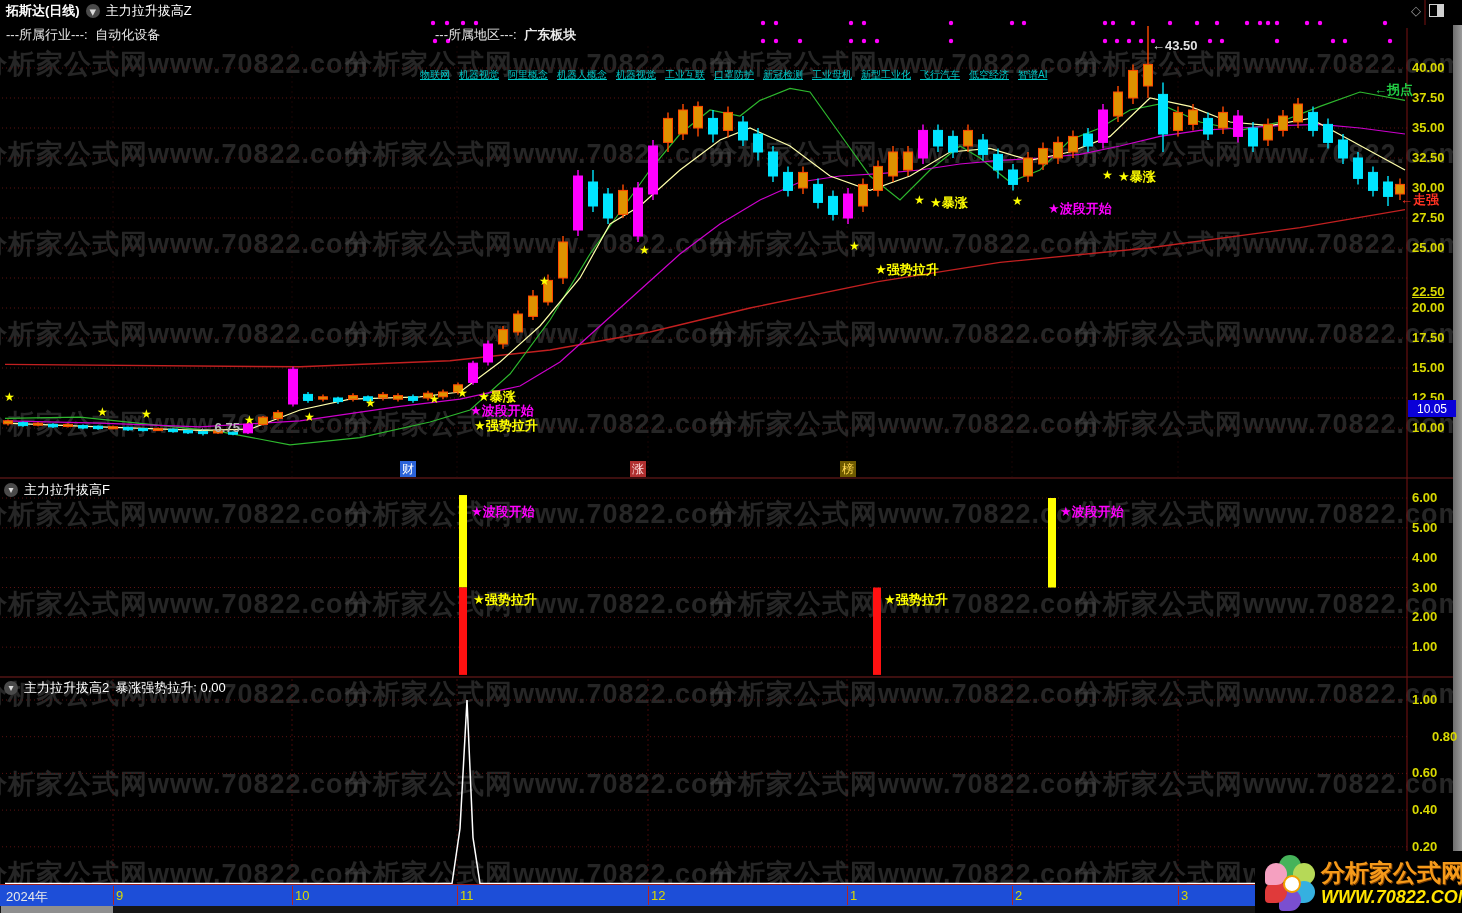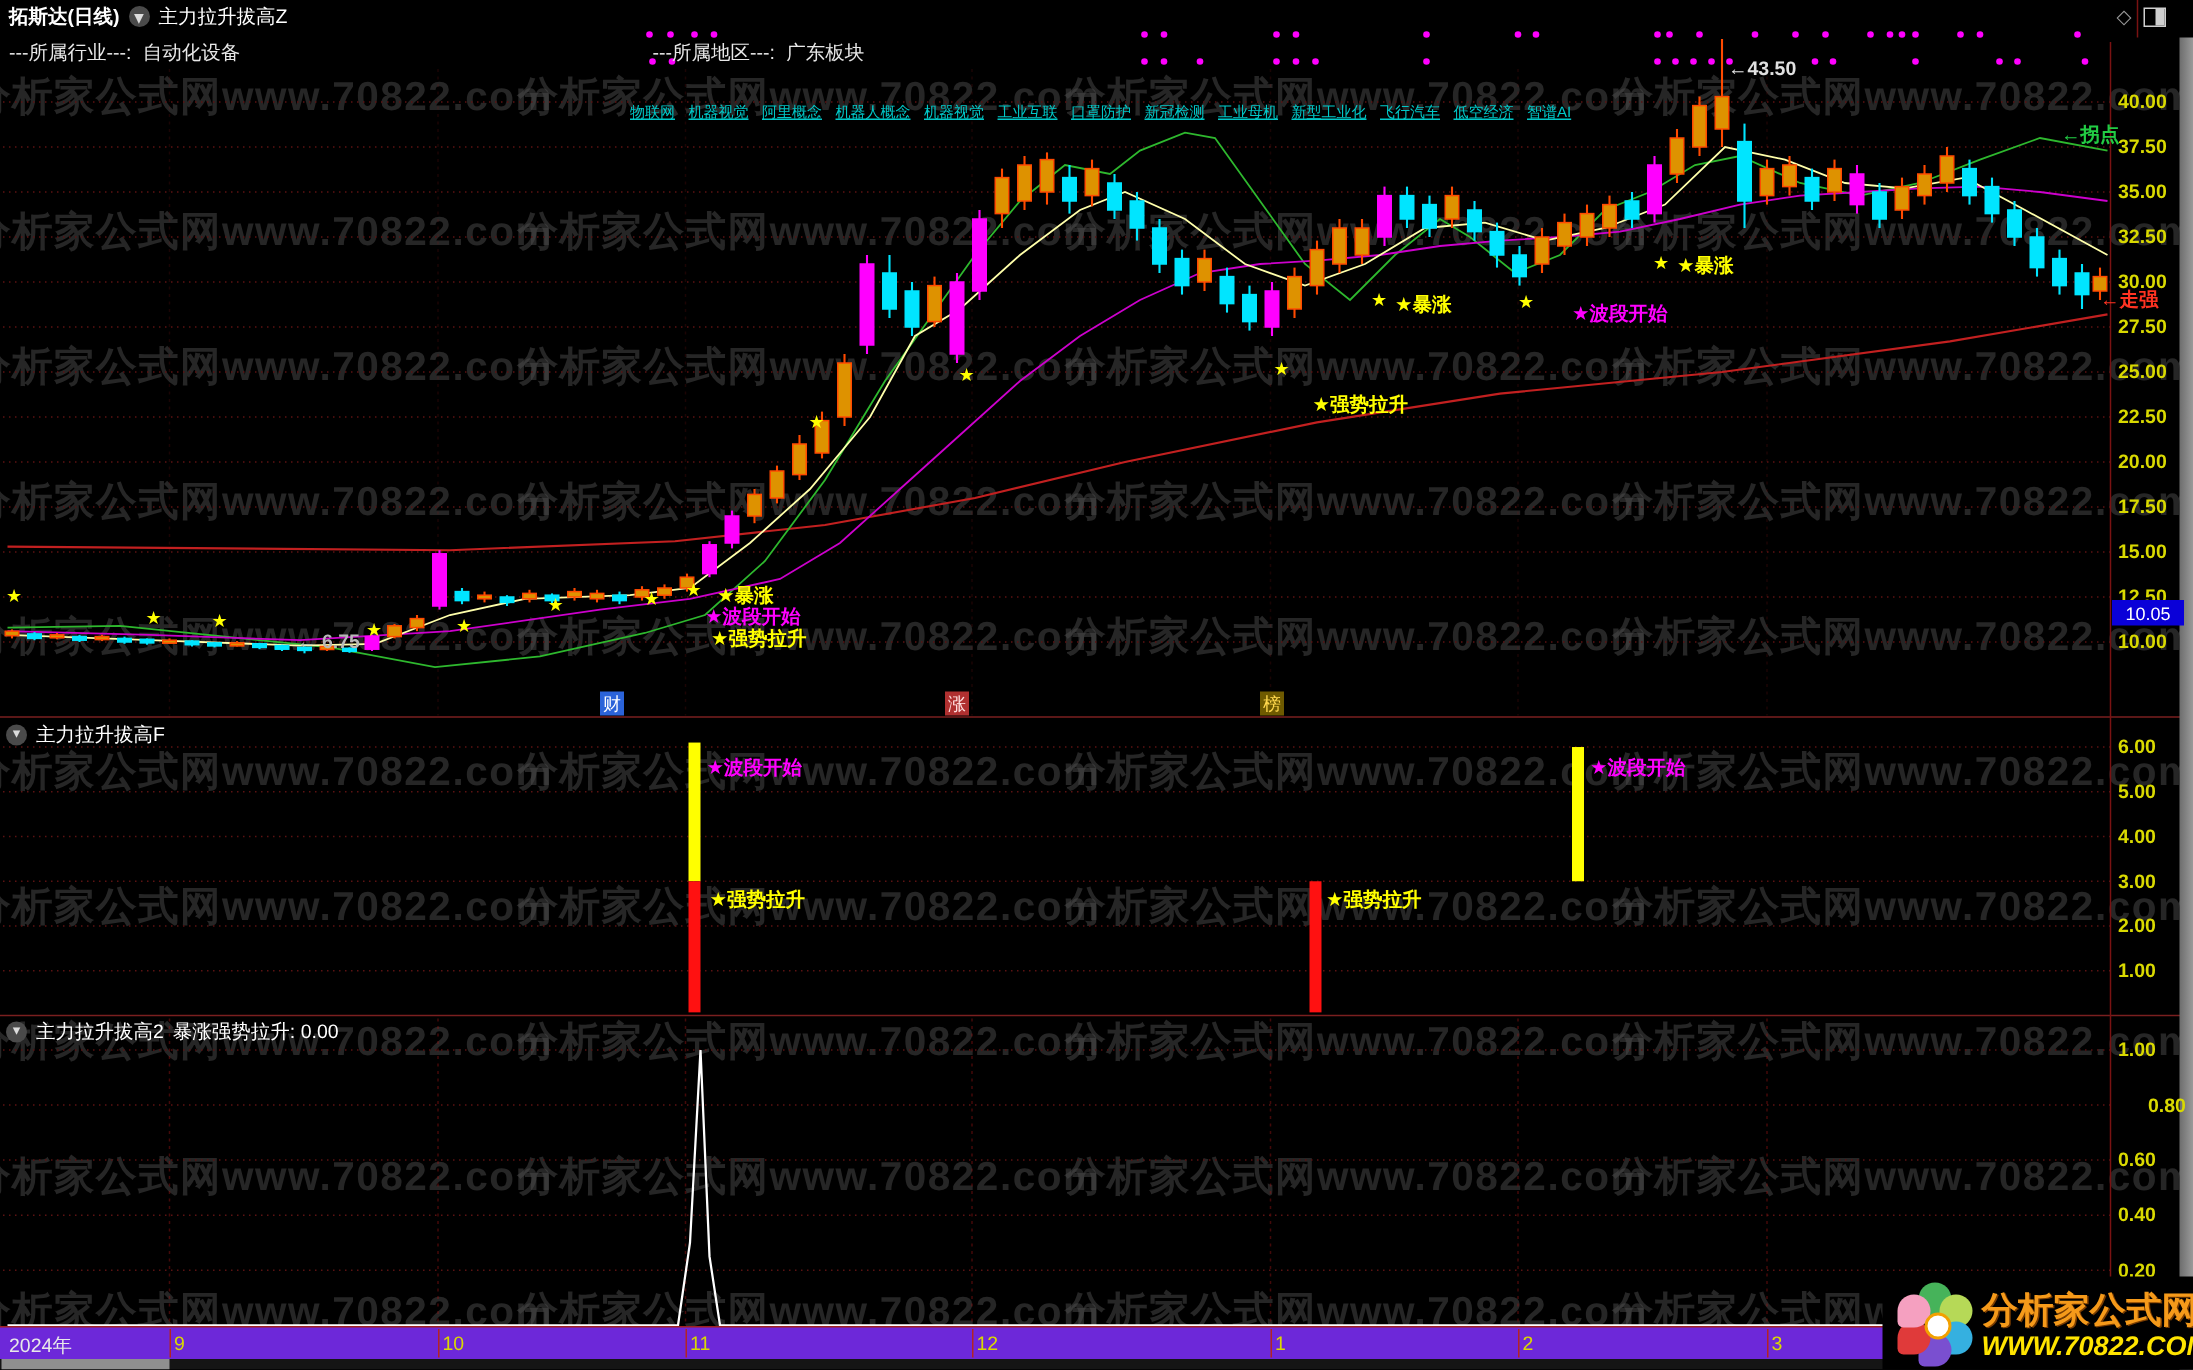--- a/index.html
+++ b/index.html
@@ -28,21 +28,21 @@
   
   #overlay{position:absolute;left:0;top:0;width:1462px;height:913px;z-index:5;pointer-events:none;}
   .ylab{position:absolute;color:#d9d900;font-size:13px;font-weight:bold;white-space:nowrap;}
   .ann{position:absolute;font-size:13px;font-weight:bold;white-space:nowrap;}
   .star{position:absolute;color:#ffff00;font-size:12px;line-height:1;}
   .ptag{position:absolute;left:1408px;top:400px;width:48px;height:17px;background:#0a00d8;color:#fff;
         font-size:12px;display:flex;align-items:center;justify-content:center;z-index:6;}
   .ptitle{position:absolute;z-index:6;display:flex;align-items:center;gap:6px;font-size:13px;color:#fff;}
   .badge{position:absolute;top:461px;width:16px;height:16px;z-index:6;font-size:12px;display:flex;align-items:center;justify-content:center;}
   
-  .xaxis{position:absolute;left:0;top:884px;width:1462px;height:21px;border-top:1px solid #a02020;background:#6d28d9;z-index:6;}
+  .xaxis{position:absolute;left:0;top:884px;width:1462px;height:21px;border-top:1px solid #a02020;background:#1d4ed8;z-index:6;}
   .xaxis .year{position:absolute;left:6px;top:3px;color:#e8e8e8;font-size:13px;}
   .month{position:absolute;top:3px;color:#d9d900;font-size:13px;}
   .msep{position:absolute;top:1px;width:1px;height:19px;background:#b32424;}
   .scrollbar{position:absolute;left:0;top:906px;width:1462px;height:7px;background:#151515;z-index:6;}
   .thumb{position:absolute;left:1px;top:0;width:112px;height:7px;background:#8f8f8f;}
   .gutter{position:absolute;right:0;top:25px;width:9px;height:888px;background:linear-gradient(90deg,#6d6d6d,#9a9a9a);z-index:4;}
   
   .logo{position:absolute;right:0px;bottom:0px;width:207px;height:62px;background:#000;z-index:9;}
   .flower{position:absolute;left:8px;top:4px;width:54px;height:54px;}
   .petal{position:absolute;width:22px;height:22px;border-radius:50% 50% 50% 4px;}
@@ -391,21 +391,21 @@
   <span class="diamond">◇</span>
   <span class="splitwin"></span>
 </div>
 <div class="row2">
   <span class="industry">
     <span>---所属行业---:</span>
     <span style="margin-left:4px;">自动化设备</span>
   </span>
   <span class="region">
     <span>---所属地区---:</span>
-    <span style="margin-left:4px;">广东板块</span>
+    <span style="margin-left:4px;font-weight:bold;">广东板块</span>
   </span>
 </div>
 <div class="concepts" id="concepts">
     <a href="#">物联网</a>
     <a href="#">机器视觉</a>
     <a href="#">阿里概念</a>
     <a href="#">机器人概念</a>
     <a href="#">机器视觉</a>
     <a href="#">工业互联</a>
     <a href="#">口罩防护</a>
@@ -418,21 +418,21 @@
   </div>
 
 <div id="overlay">
     <span class="ylab" style="left: 1412px; top: 60px;">40.00</span>
     <span class="ylab" style="left: 1412px; top: 90px;">37.50</span>
     <span class="ylab" style="left: 1412px; top: 120px;">35.00</span>
     <span class="ylab" style="left: 1412px; top: 150px;">32.50</span>
     <span class="ylab" style="left: 1412px; top: 180px;">30.00</span>
     <span class="ylab" style="left: 1412px; top: 210px;">27.50</span>
     <span class="ylab" style="left: 1412px; top: 240px;">25.00</span>
-    <span class="ylab" style="left: 1412px; top: 270px;">22.50</span>
+    <span class="ylab" style="left: 1412px; top: 284px; text-decoration: underline;">22.50</span>
     <span class="ylab" style="left: 1412px; top: 300px;">20.00</span>
     <span class="ylab" style="left: 1412px; top: 330px;">17.50</span>
     <span class="ylab" style="left: 1412px; top: 360px;">15.00</span>
     <span class="ylab" style="left: 1412px; top: 390px;">12.50</span>
     <span class="ylab" style="left: 1412px; top: 420px;">10.00</span>
     <span class="ylab" style="left: 1412px; top: 490.02px;">6.00</span>
     <span class="ylab" style="left: 1412px; top: 519.85px;">5.00</span>
     <span class="ylab" style="left: 1412px; top: 549.68px;">4.00</span>
     <span class="ylab" style="left: 1412px; top: 579.51px;">3.00</span>
     <span class="ylab" style="left: 1412px; top: 609.34px;">2.00</span>

